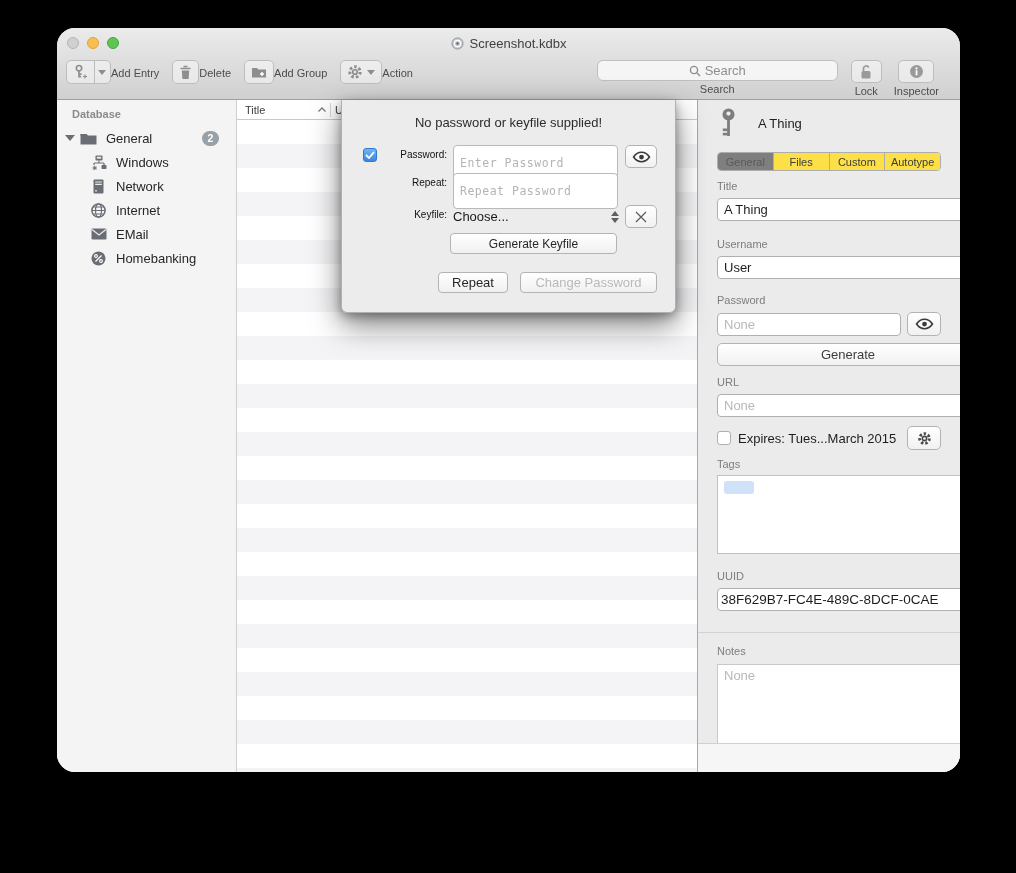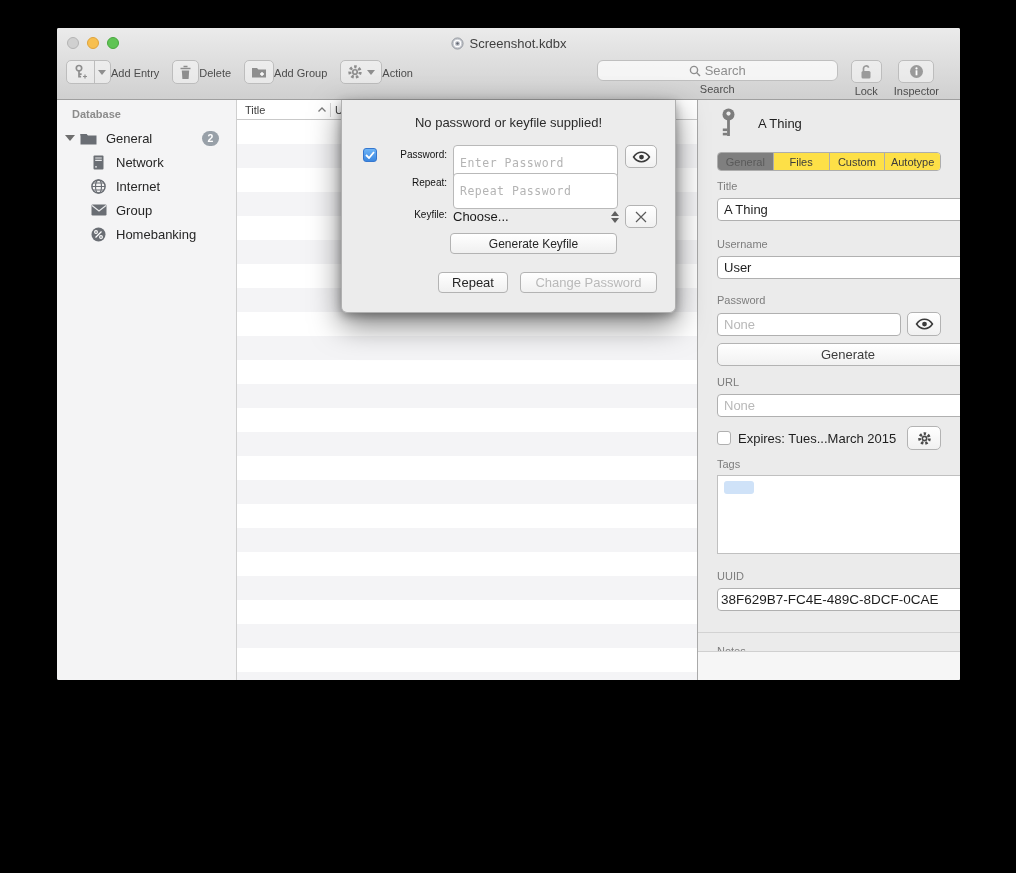--- a/index.html
+++ b/index.html
@@ -1,21 +1,21 @@
 <!DOCTYPE html>
 <html><head>
 <meta charset="utf-8">
 <style>
   * { margin:0; padding:0; box-sizing:border-box; }
   html,body { width:1016px; height:873px; background:#000; font-family:"Liberation Sans", sans-serif; }
   .canvas { position:relative; width:1016px; height:873px; background:#000; overflow:hidden; }
 
   
-  .window { position:absolute; left:57px; top:28px; width:903px; height:652px;
-            border-radius:2px; overflow:hidden; background:#ececec; }
+  .window { position:absolute; left:57px; top:28px; width:903px; height:744px;
+            border-radius:18px; overflow:hidden; background:#ececec; }
 
   
   .chrome { position:absolute; left:0; top:0; width:100%; height:72px;
             background:linear-gradient(#ebebeb,#d0d0d0); border-bottom:1px solid #9f9f9f; }
   .titlebar { position:relative; height:30px; }
   .traffic { position:absolute; left:10px; top:9px; display:flex; gap:8px; }
   .tl { width:12px; height:12px; border-radius:50%; }
   .tl.close { background:#d0d0d0; border:1px solid #b4b4b4; }
   .tl.min   { background:#f7bf4f; border:1px solid #dfa33b; }
   .tl.zoom  { background:#5fc454; border:1px solid #48a73e; }
@@ -238,20 +238,32 @@
             <svg width="17" height="13" viewBox="0 0 17 13">
                 <path d="M0.5 2 h6 l1.5 1.6 H16.5 V12.5 H0.5 Z" fill="#6a6e74"></path>
                 <path d="M0.5 2 h6 l0 1.6 H0.5 Z" fill="#6a6e74"></path>
               </svg>
           </span>
           <span>General</span>
           <span class="badge">2</span>
         </div>
         <div class="sb-row sb-child">
           <span class="sb-ic">
+            <svg width="16" height="15" viewBox="0 0 16 15">
+              <rect x="4.5" y="0.5" width="7" height="5" rx="0.8" fill="#6a6e74"></rect>
+              <rect x="5.8" y="1.7" width="4.4" height="2" fill="#e9eaec"></rect>
+              <path d="M8 5.5 V8 M3 8 h10 M3 8 v2 M13 8 v2" stroke="#6a6e74" stroke-width="1.2" fill="none"></path>
+              <path d="M2.2 11.5 l3 3 M5.2 11.5 l-3 3 M3.7 10.8 v4.4 M1.5 13 h4.4" stroke="#6a6e74" stroke-width="1"></path>
+              <rect x="10.5" y="10" width="5" height="4" rx="0.8" fill="#6a6e74"></rect>
+            </svg>
+          </span>
+          <span>Windows</span>
+        </div>
+        <div class="sb-row sb-child">
+          <span class="sb-ic">
             <svg width="11" height="15" viewBox="0 0 11 15">
               <rect x="0.5" y="0.5" width="10" height="14" rx="1" fill="#6a6e74"></rect>
               <path d="M2.2 3 h6.6 M2.2 5.4 h6.6" stroke="#e9eaec" stroke-width="1.1"></path>
               <circle cx="3" cy="11.8" r="0.9" fill="#e9eaec"></circle>
             </svg>
           </span>
           <span>Network</span>
         </div>
         <div class="sb-row sb-child">
           <span class="sb-ic">
@@ -263,21 +275,21 @@
           </span>
           <span>Internet</span>
         </div>
         <div class="sb-row sb-child">
           <span class="sb-ic">
             <svg width="16" height="12" viewBox="0 0 16 12">
               <rect x="0.5" y="0.5" width="15" height="11" rx="1.2" fill="#6a6e74"></rect>
               <path d="M1 1.5 L8 7 L15 1.5" stroke="#e9eaec" stroke-width="1.2" fill="none"></path>
             </svg>
           </span>
-          <span>Group</span>
+          <span>EMail</span>
         </div>
         <div class="sb-row sb-child">
           <span class="sb-ic">
             <svg width="15" height="15" viewBox="0 0 15 15">
               <circle cx="7.5" cy="7.5" r="7" fill="#6a6e74"></circle>
               <path d="M4.5 10.5 L10.5 4.5" stroke="#ffffff" stroke-width="1.3"></path>
               <circle cx="5" cy="5" r="1.4" fill="none" stroke="#ffffff" stroke-width="1.1"></circle>
               <circle cx="10" cy="10" r="1.4" fill="none" stroke="#ffffff" stroke-width="1.1"></circle>
             </svg>
           </span>

